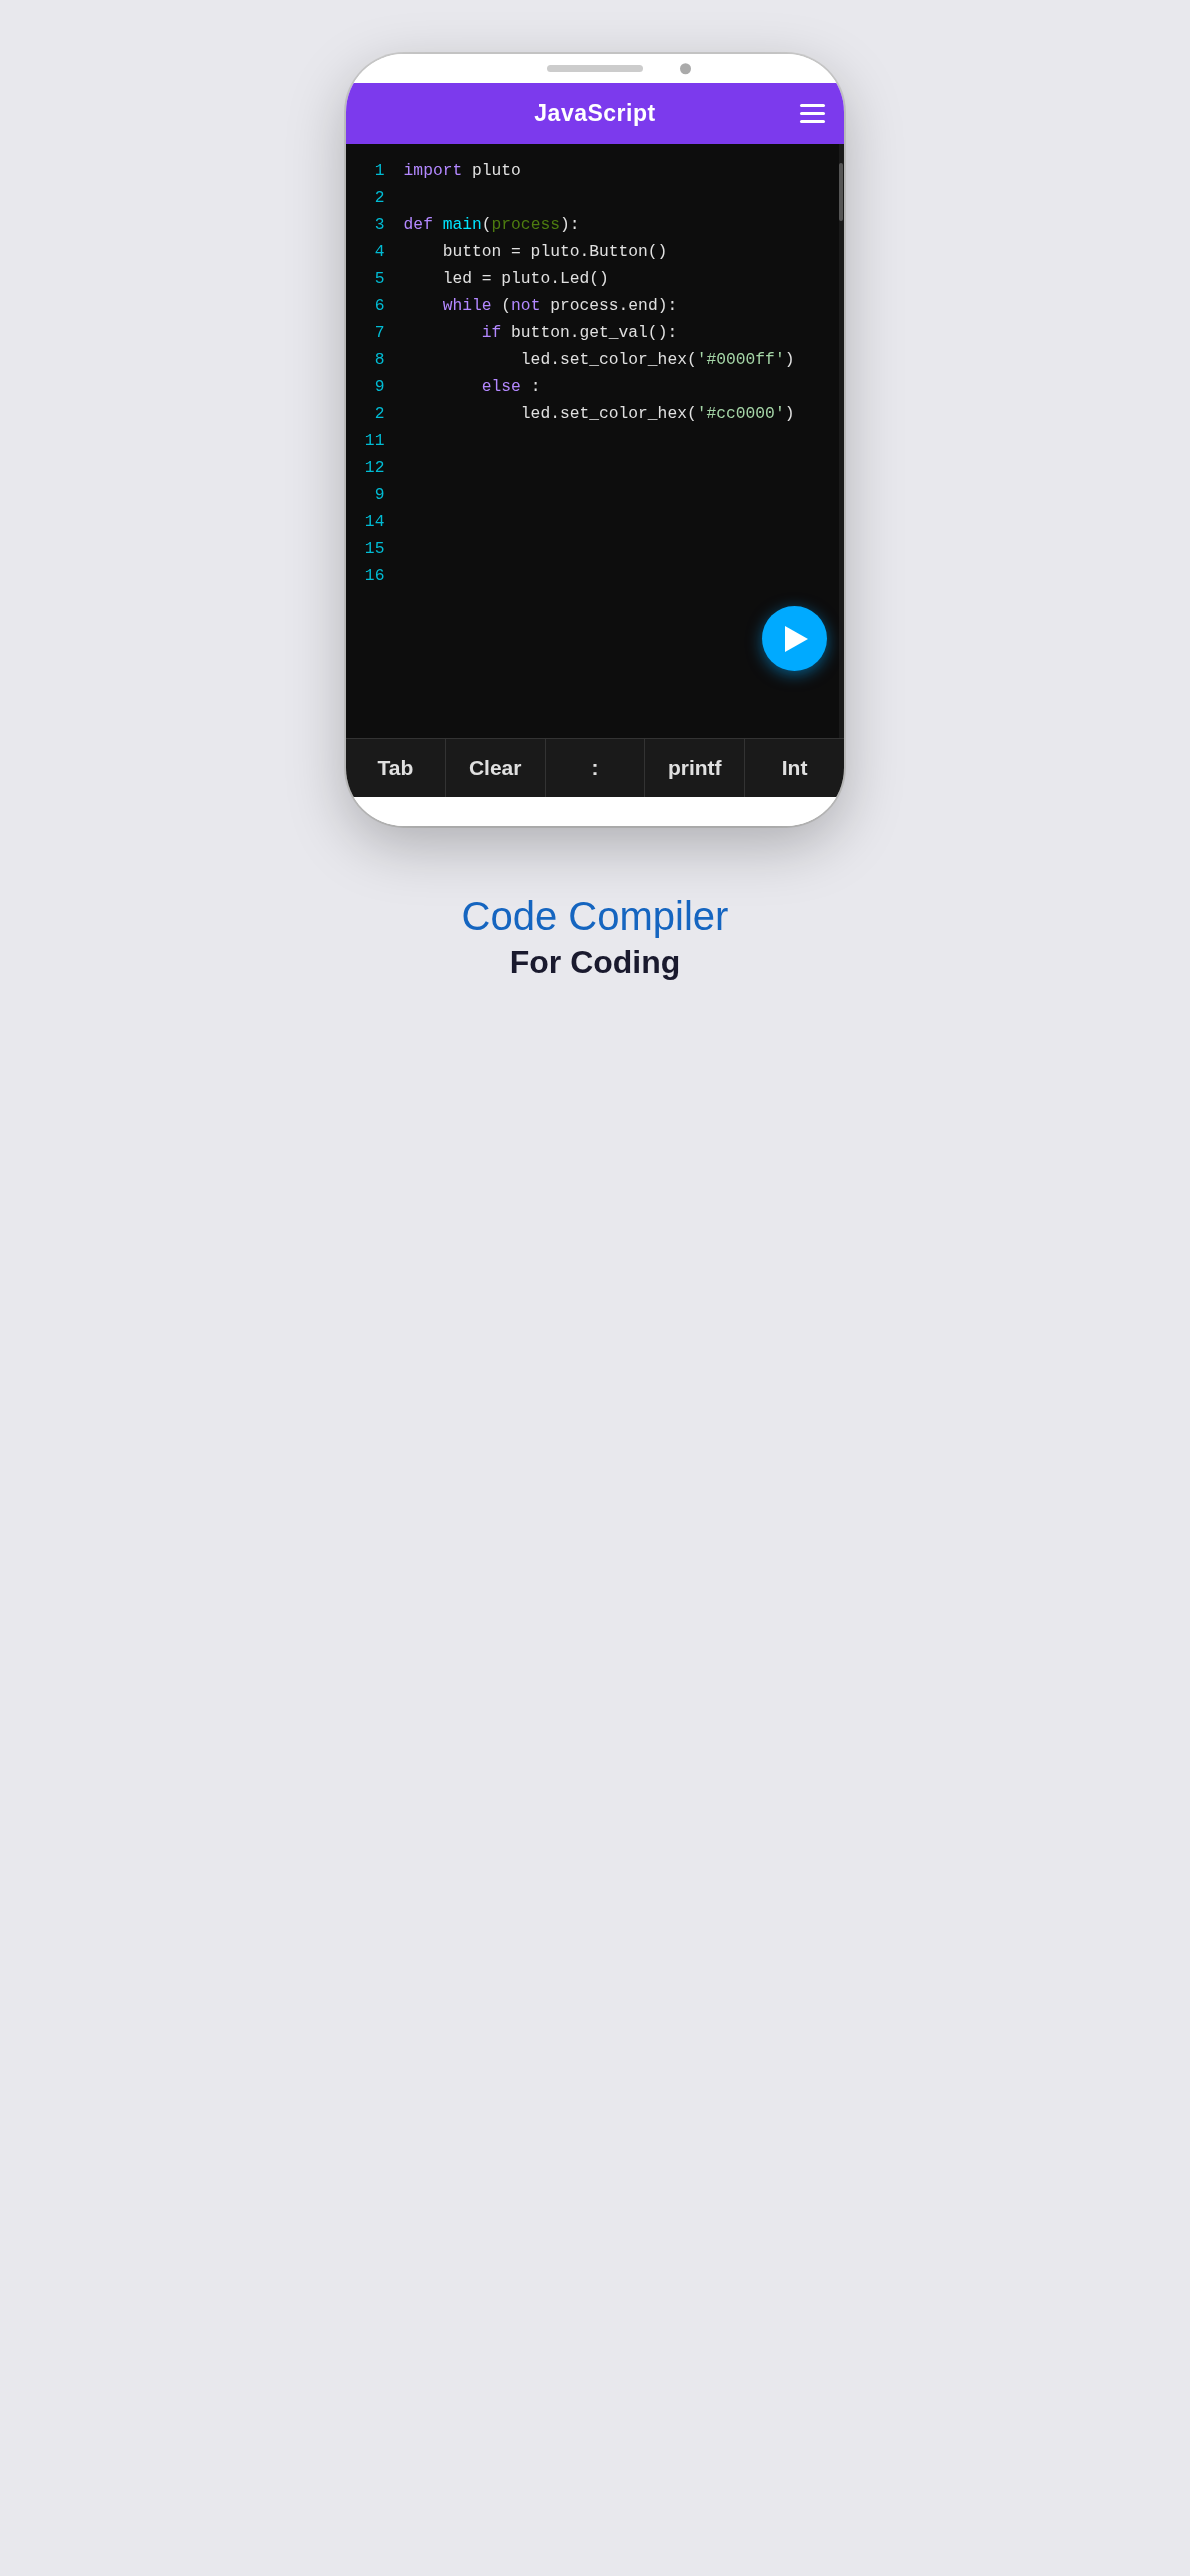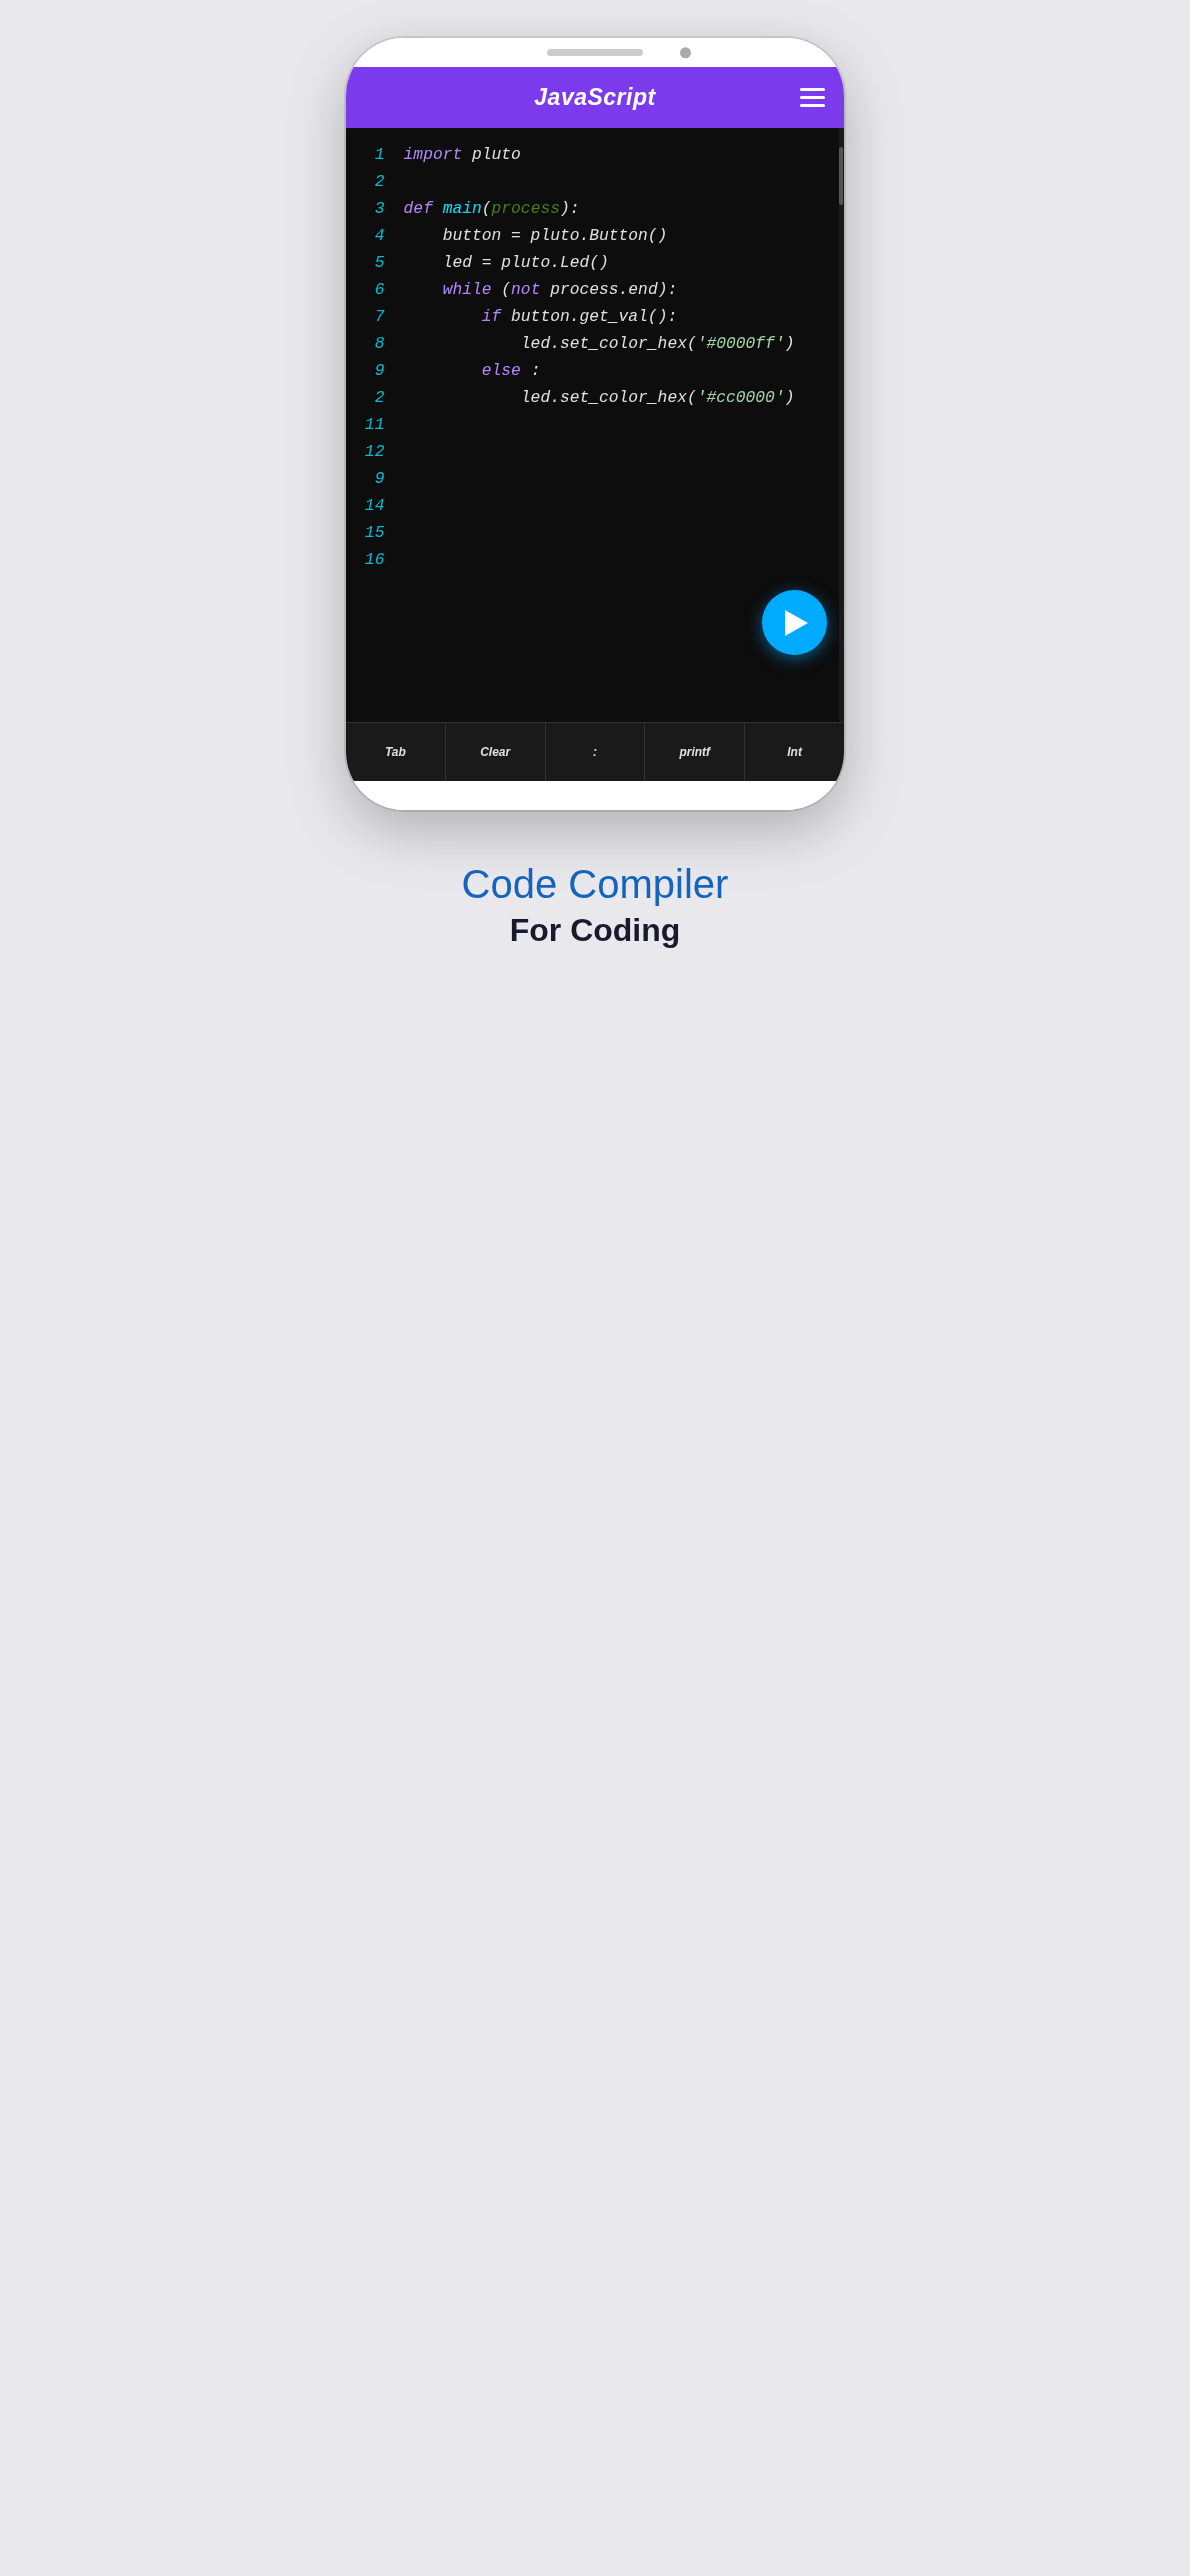--- a/index.html
+++ b/index.html
@@ -10,23 +10,22 @@
       flex-direction: column;
       align-items: center;
       justify-content: flex-start;
       min-height: 100vh;
       font-family: -apple-system, BlinkMacSystemFont, 'Segoe UI', sans-serif;
       padding: 38px 0 58px;
     }
 
     .phone-wrapper {
       width: 498px;
-      margin: 0 auto;
-      position: relative;
-      font-style: italic;
+      margin: 16px auto;
+      position: relative;
     }
 
     .phone-frame {
       width: 498px;
       background: #fff;
       border-radius: 58px;
       box-shadow: 0 19px 58px rgba(0,0,0,0.25), 0 0 0 1.9px #d0d0d0;
       overflow: hidden;
       position: relative;
       padding: 0;
@@ -176,21 +175,21 @@
       border-top: 1px solid #333;
     }
 
     .toolbar-item {
       flex: 1;
       display: flex;
       align-items: center;
       justify-content: center;
       height: 100%;
       color: #e0e0e0;
-      font-size: 12px;
+      font-size: 21px;
       font-weight: 600;
       cursor: pointer;
       border-right: 1px solid #333;
     }
 
     .toolbar-item:last-child {
       border-right: none;
     }
 
     

